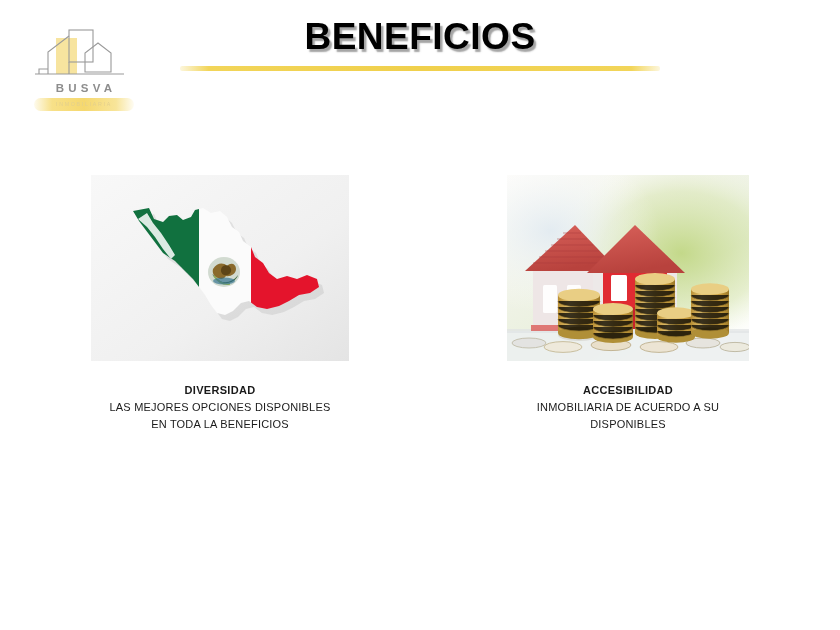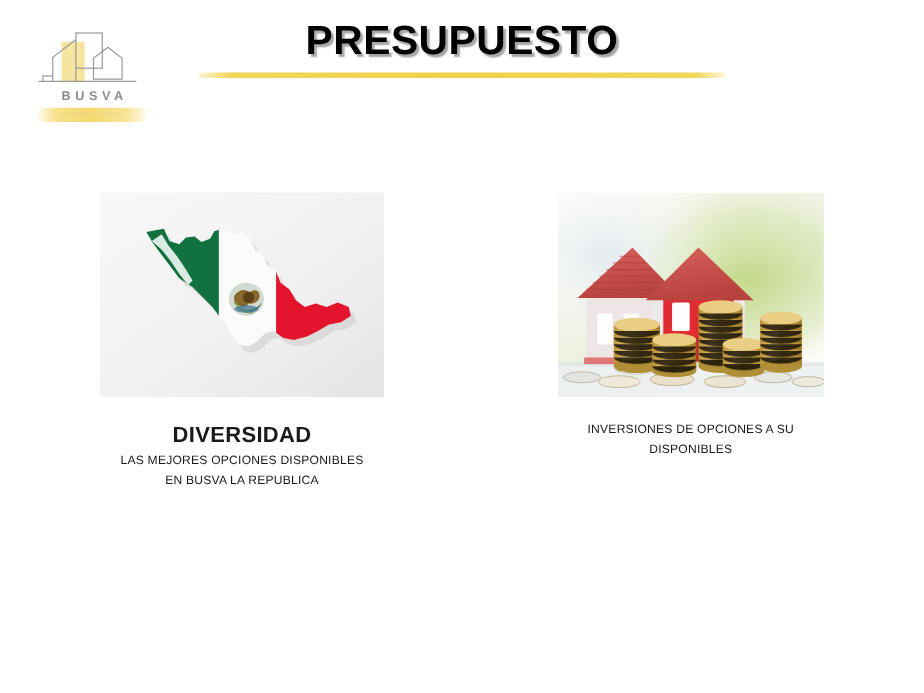--- a/index.html
+++ b/index.html
@@ -131,21 +131,21 @@
     height: 186px;
     margin: 0 auto;
     background: linear-gradient(180deg,#fdfdfc 0%, #f7f8f4 40%, #ffffff 100%);
   }
 
   .caption {
     margin-top: 22px;
     text-align: center;
   }
   .caption-title {
-    font-size: 20px;
+    font-size: 11px;
     font-weight: bold;
     color: #1a1a1a;
     letter-spacing: 0.3px;
     line-height: 1.35;
   }
   .caption-body {
     font-size: 11px;
     font-weight: 400;
     color: #1a1a1a;
     letter-spacing: 0.2px;
@@ -170,21 +170,21 @@
           <path d="M41 38 L41 50"></path>
           <path d="M7 50 L96 50"></path>
         </g>
       </svg>
     </div>
     <div class="logo-name">BUSVA</div>
     <div class="logo-tagline-band"></div>
     <div class="logo-tagline">INMOBILIARIA</div>
   </div>
 
-  <div class="title">PRESUPUESTO</div>
+  <div class="title">BENEFICIOS</div>
   <div class="title-rule"></div>
 
   <div class="col col-left">
 
     <div class="photo photo-map">
       <svg width="258" height="186" viewBox="0 0 258 186" xmlns="http://www.w3.org/2000/svg">
         <defs>
           <linearGradient id="bgMap" x1="0" y1="0" x2="1" y2="1">
             <stop offset="0%" stop-color="#f8f8f8"></stop>
             <stop offset="60%" stop-color="#f0f0f0"></stop>
@@ -235,21 +235,21 @@
                    C10 9 2 12 -4 9 Z" fill="#3f6b3d"></path>
           <path d="M-10 4 C-6 10 0 13 6 12" fill="none" stroke="#8fae5e" stroke-width="1.6"></path>
           <ellipse cx="0" cy="9" rx="11" ry="3.4" fill="#2e6f8e" opacity="0.65"></ellipse>
         </g>
       </svg>
     </div>
 
     <div class="caption">
       <div class="caption-title">DIVERSIDAD</div>
       <div class="caption-body">LAS MEJORES OPCIONES DISPONIBLES</div>
-      <div class="caption-body">EN BUSVA LA REPUBLICA</div>
+      <div class="caption-body">EN TODA LA BENEFICIOS</div>
     </div>
   </div>
 
   <div class="col col-right">
 
     <div class="photo photo-house">
       <svg width="242" height="186" viewBox="0 0 242 186" xmlns="http://www.w3.org/2000/svg">
         <defs>
           <linearGradient id="bgHouse" x1="0" y1="0" x2="0.7" y2="1">
             <stop offset="0%" stop-color="#fdfcfa"></stop>
@@ -391,18 +391,19 @@
             <path d="M184 132 A19 5.8 0 0 0 222 132"></path>
             <path d="M184 138 A19 5.8 0 0 0 222 138"></path>
             <path d="M184 144 A19 5.8 0 0 0 222 144"></path>
             <path d="M184 150 A19 5.8 0 0 0 222 150"></path>
           </g>
         </g>
       </svg>
     </div>
 
     <div class="caption">
-      <div class="caption-body">INVERSIONES DE OPCIONES A SU</div>
+      <div class="caption-title">ACCESIBILIDAD</div>
+      <div class="caption-body">INMOBILIARIA DE ACUERDO A SU</div>
       <div class="caption-body">DISPONIBLES</div>
     </div>
   </div>
 
 </div>
 
 </body></html>

